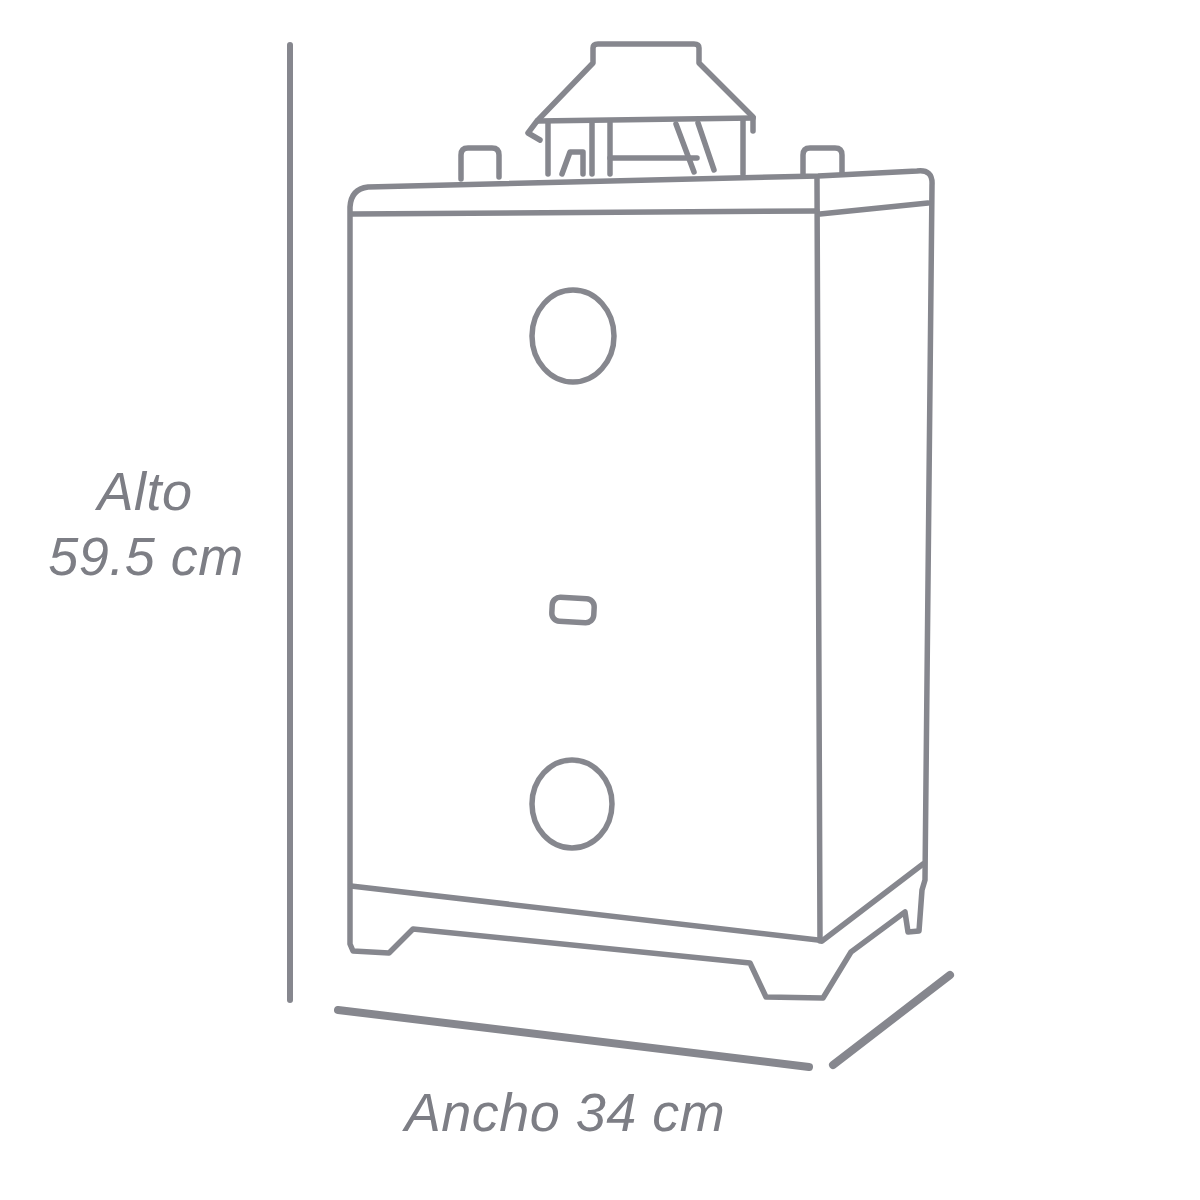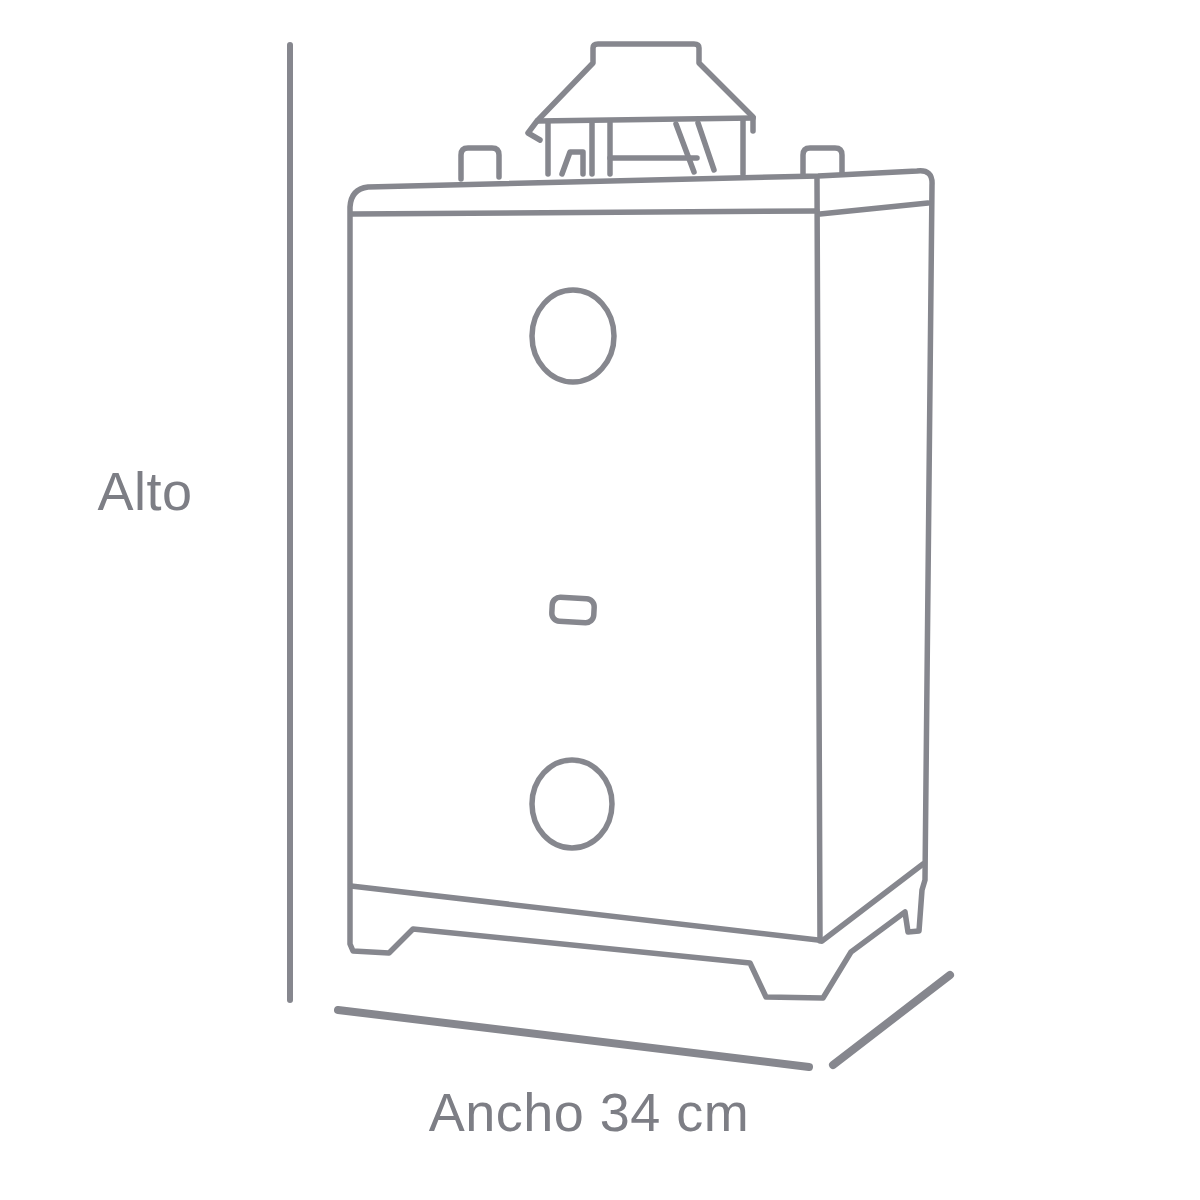--- a/index.html
+++ b/index.html
@@ -8,21 +8,21 @@
     --bg-color:#ffffff;
   }
   html,body{margin:0;padding:0;}
   body{
     width:1200px;height:1200px;
     background:var(--bg-color);
     font-family:"Liberation Sans", sans-serif;
     position:relative;
     overflow:hidden;
   }
-  .stage{position:absolute;inset:0;}
+  .stage{position:absolute;inset:0;font-style:italic;}
   svg{position:absolute;left:0;top:0;}
   .dim-label{
     position:absolute;
     color:var(--text-color);
     font-size:54px;
     line-height:1.0;
     white-space:nowrap;
     transform:translate(-50%,-50%);
     letter-spacing:0.5px;
   }
@@ -80,17 +80,18 @@
 
     <g fill="none" stroke="var(--line-color)" stroke-linecap="round">
       <path stroke-width="6" d="M290,45 L290,1000"></path>
       <path stroke-width="8" d="M338,1010 L809,1067"></path>
       <path stroke-width="8" d="M833,1065 L950,975"></path>
     </g>
   </svg>
 
   <div class="dim-label" style="left:145px;top:491px;">Alto</div>
 
+  <div class="dim-label" style="left:146px;top:556px;">59.5 cm</div>
 
-  <div class="dim-label" style="left:589px;top:1112px;text-align:right;"><span>Ancho</span> <span>34 cm</span></div>
+  <div class="dim-label" style="left:565px;top:1112px;text-align:right;"><span>Ancho</span> <span>34 cm</span></div>
 
 
 </div>
 
 </body></html>

